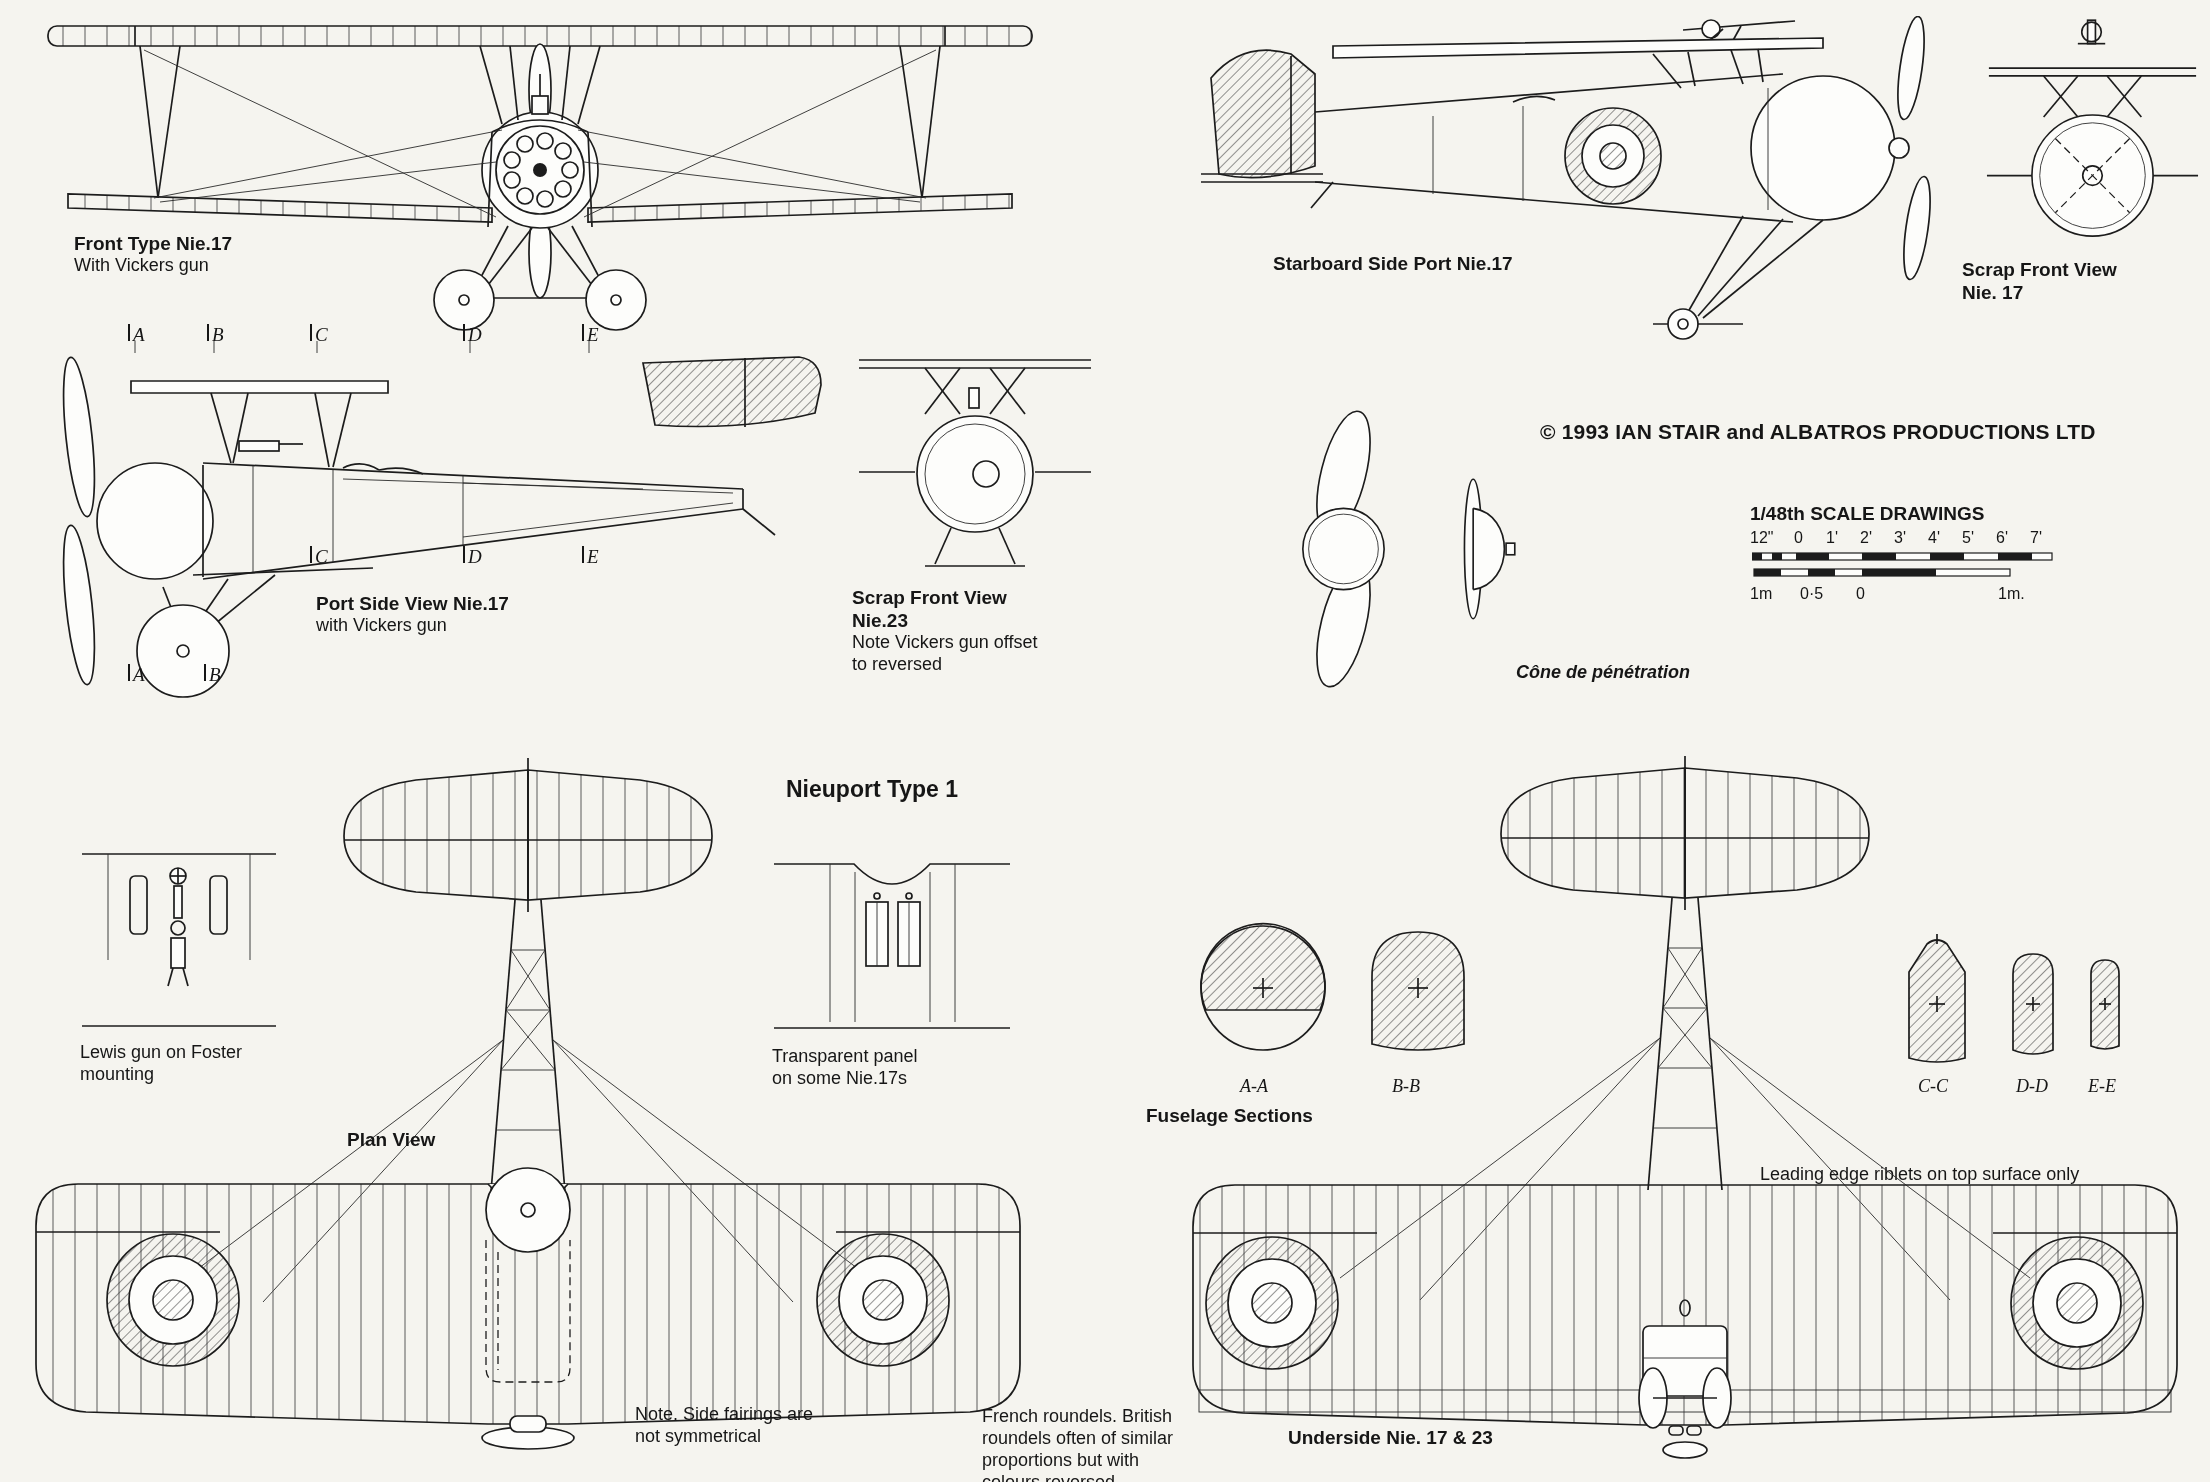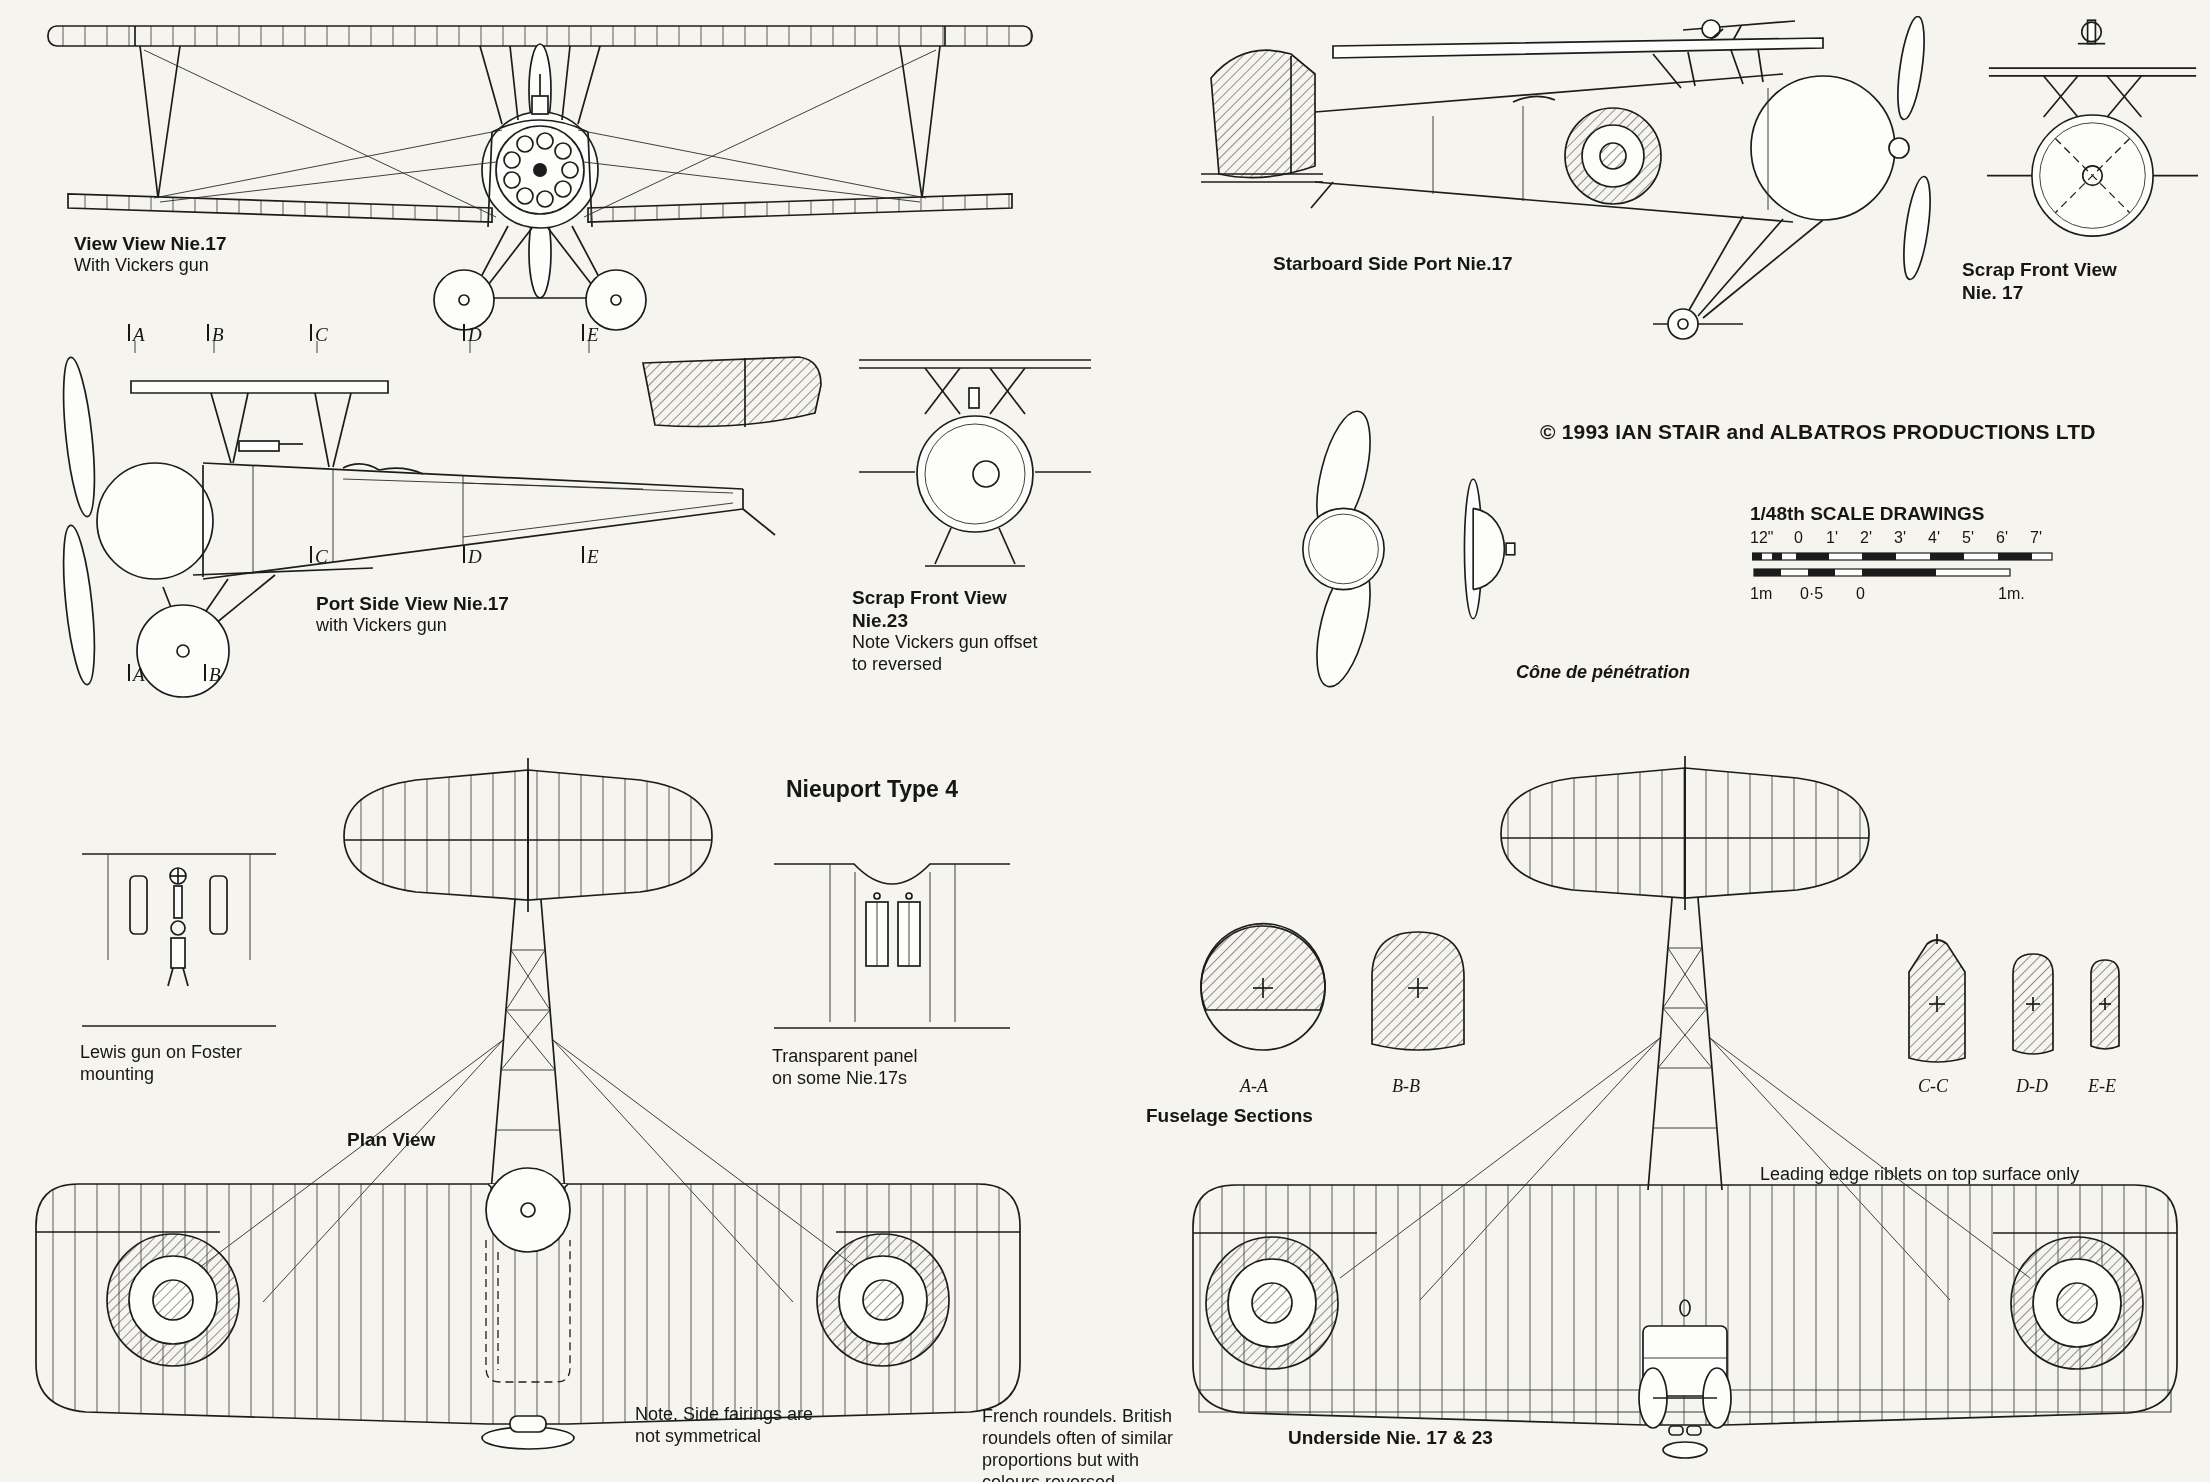--- a/index.html
+++ b/index.html
@@ -97,21 +97,21 @@
     <line x1="532" y1="214" x2="568" y2="282" class="ln"></line>
       <line x1="508" y1="216" x2="562" y2="286" class="ln"></line>
     <line x1="420" y1="286" x2="580" y2="286" class="ln"></line>
     <circle cx="424" cy="288" r="30" class="lnh" fill="#fdfdfb"></circle>
       <circle cx="424" cy="288" r="5" class="ln"></circle>
     <circle cx="576" cy="288" r="30" class="lnh" fill="#fdfdfb"></circle>
       <circle cx="576" cy="288" r="5" class="ln"></circle>
   </g>
 </svg>
 <div class="abs" style="left:74px;top:232px">
-  <div class="cap-title">View View Nie.17</div>
+  <div class="cap-title">Front Type Nie.17</div>
   <div class="cap-text">With Vickers gun</div>
 </div>
 
 <svg class="abs" style="left:43px;top:337px" width="800" height="382" viewBox="0 0 800 382">
   <g>
     <ellipse cx="36" cy="100" rx="13" ry="80" transform="rotate(-6 36 100)" class="lnh" fill="#fdfdfb"></ellipse>
     <ellipse cx="36" cy="268" rx="13" ry="80" transform="rotate(-6 36 268)" class="lnh" fill="#fdfdfb"></ellipse>
   </g>
   <g>
       <circle cx="112" cy="184" r="58" class="lnh" fill="#fdfdfb"></circle>
@@ -362,21 +362,21 @@
   </g>
   <g>
     <ellipse cx="212" cy="156" rx="9" ry="72" class="lnh" fill="#fdfdfb"></ellipse>
     <path d="M212,114 C255,120 255,192 212,198" class="lnh" fill="#fdfdfb"></path>
     <line x1="212" y1="114" x2="212" y2="198" class="ln"></line>
     <rect x="246" y="150" width="9" height="12" class="lnh" fill="#fdfdfb"></rect>
   </g>
 </svg>
 <div class="abs cap-title italic" style="left:1516px;top:662px;font-size:18px">Cône de pénétration</div>
 
-<div class="abs big-title" style="left:786px;top:776px">Nieuport Type 4</div>
+<div class="abs big-title" style="left:786px;top:776px">Nieuport Type 1</div>
 
 <svg class="abs" style="left:78px;top:840px" width="202" height="198" viewBox="0 0 202 198">
   <line x1="4" y1="14" x2="198" y2="14" class="ln"></line>
   <line x1="4" y1="186" x2="198" y2="186" class="ln"></line>
   <g>
     <rect x="52" y="36" width="17" height="58" rx="5" class="ln"></rect>
     <rect x="132" y="36" width="17" height="58" rx="5" class="ln"></rect>
     <line x1="30" y1="14" x2="30" y2="120" class="thin"></line>
       <line x1="172" y1="14" x2="172" y2="120" class="thin"></line>
   </g>

